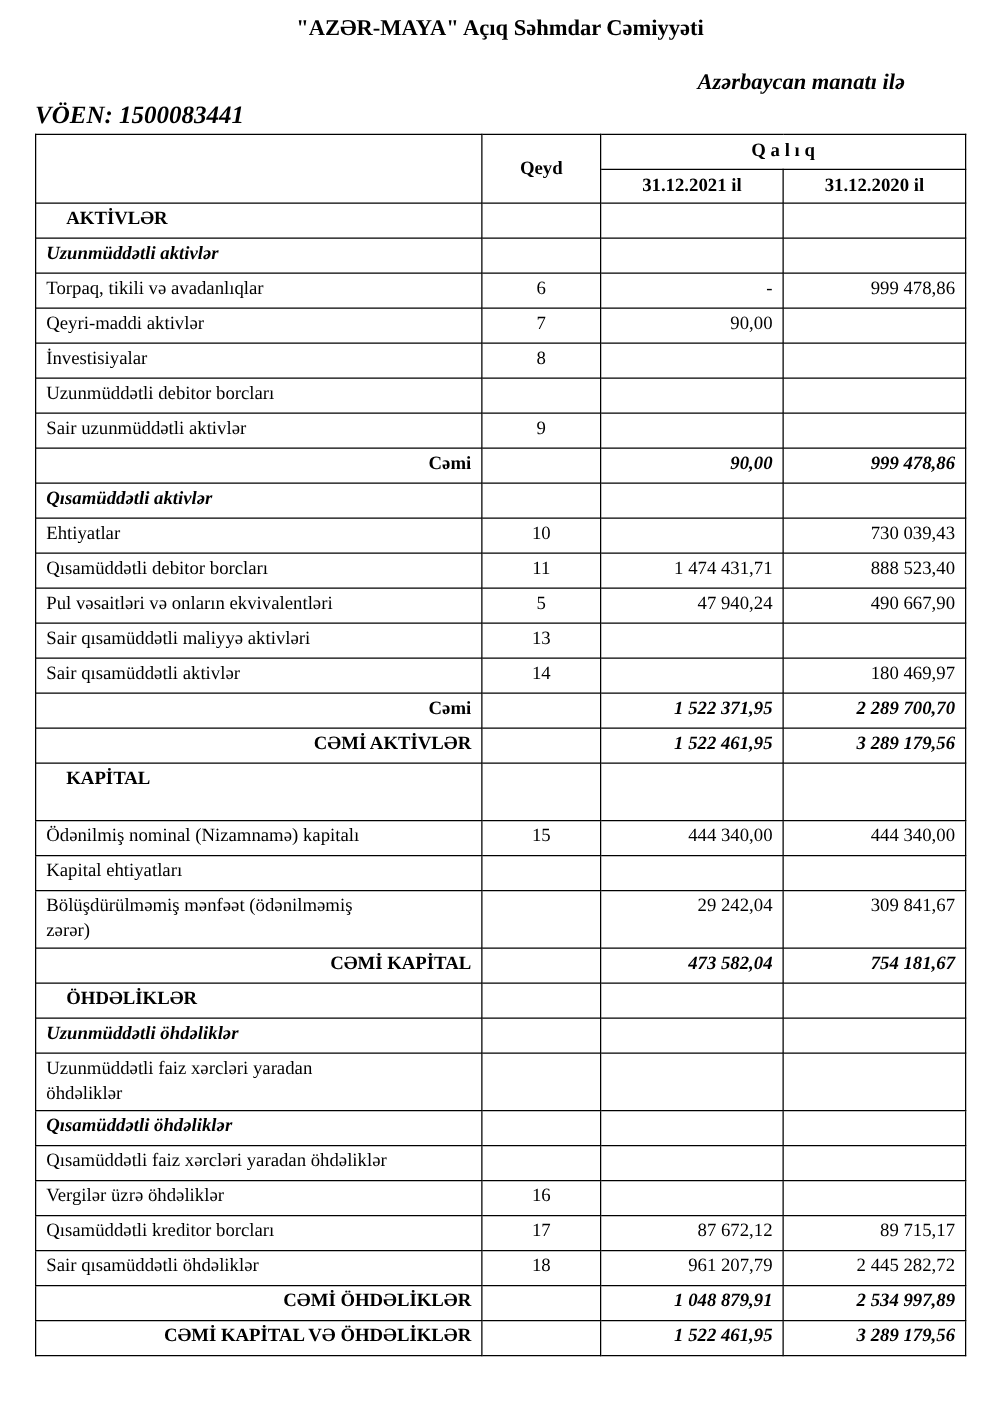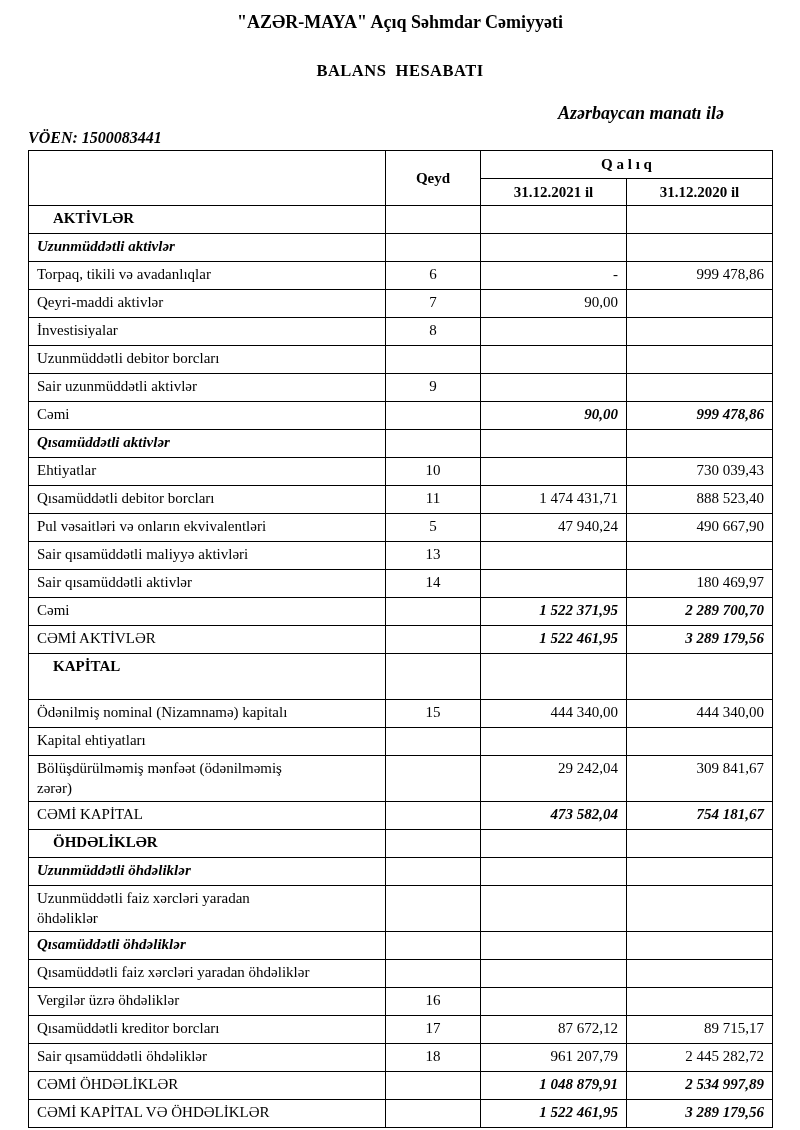--- a/index.html
+++ b/index.html
@@ -36,21 +36,21 @@
       text-align: right;
       font-weight: bold;
       font-style: italic;
       font-size: 18px;
       margin-top: 22px;
       padding-right: 48px;
     }
     .voen {
       font-weight: bold;
       font-style: italic;
-      font-size: 16px;
+      font-size: 20px;
       margin-top: 5px;
       margin-bottom: 3px;
     }
     table.balance-table {
       border-collapse: collapse;
       width: 744px;
       table-layout: fixed;
     }
     .balance-table th, .balance-table td {
       border: 1px solid #000000;
@@ -69,32 +69,31 @@
       padding: 3px 8px;
       height: 28px;
       vertical-align: top;
       line-height: 1.3;
     }
     .c-label { text-align: left; white-space: pre-line; }
     .c-qeyd  { text-align: center; }
     .c-val   { text-align: right; }
     tr.section .c-label    { font-weight: bold; padding-left: 24px; }
     tr.subsection .c-label { font-weight: bold; font-style: italic; }
-    tr.total .c-label      { font-weight: normal; }
+    tr.total .c-label      { font-weight: bold; text-align: right; }
     tr.total .c-val        { font-weight: bold; font-style: italic; }
     tr.tall td { height: 46px; }
   </style>
 </head>
 <body>
 
 <div class="page">
 
   <div class="company-title">"AZƏR-MAYA" Açıq Səhmdar Cəmiyyəti</div>
 
-  <div class="report-title">BALANS  HESABATI</div>
 
   <div class="currency-note">Azərbaycan manatı ilə</div>
 
   <div class="voen">VÖEN: 1500083441</div>
 
   <table class="balance-table">
     <colgroup>
       <col style="width:357px">
       <col style="width:95px">
       <col style="width:146px">

